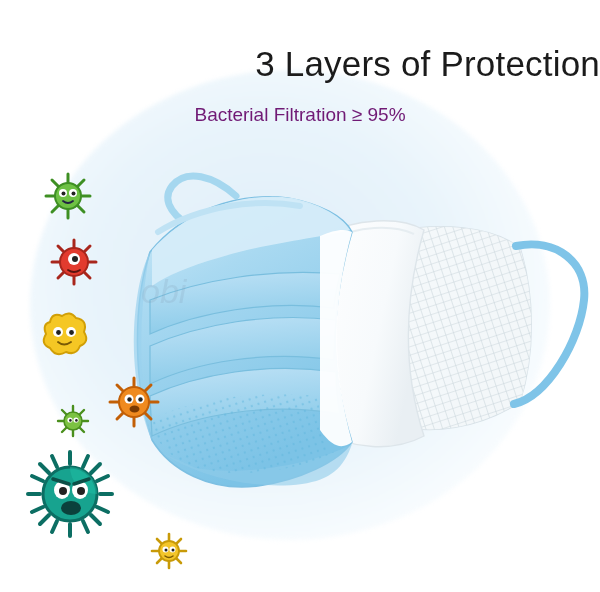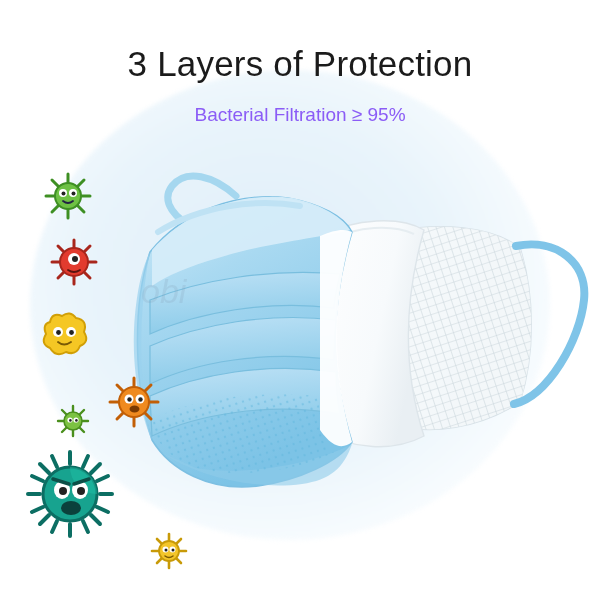--- a/index.html
+++ b/index.html
@@ -26,34 +26,34 @@
     height: 470px;
     border-radius: 50%;
     background: radial-gradient(ellipse at 45% 45%, #dfeef9 0%, #e9f4fb 45%, #f6fbfe 70%, #ffffff 85%);
     filter: blur(2px);
   }
   .headline {
     position: absolute;
     left: 0;
     top: 44px;
     width: 600px;
-    text-align: center;
+    text-align: right;
     font-size: 35px;
     color: #1b1b1b;
     letter-spacing: 0.2px;
     font-weight: 400;
   }
   .subhead {
     position: absolute;
     left: 0;
     top: 104px;
     width: 600px;
     text-align: center;
     font-size: 19px;
-    color: #8b5cf6;
+    color: #701a75;
     font-weight: 400;
   }
   .watermark {
     position: absolute;
     left: 141px;
     top: 272px;
     width: 180px;
     font-size: 34px;
     color: rgba(130,160,180,0.22);
     font-style: italic;

